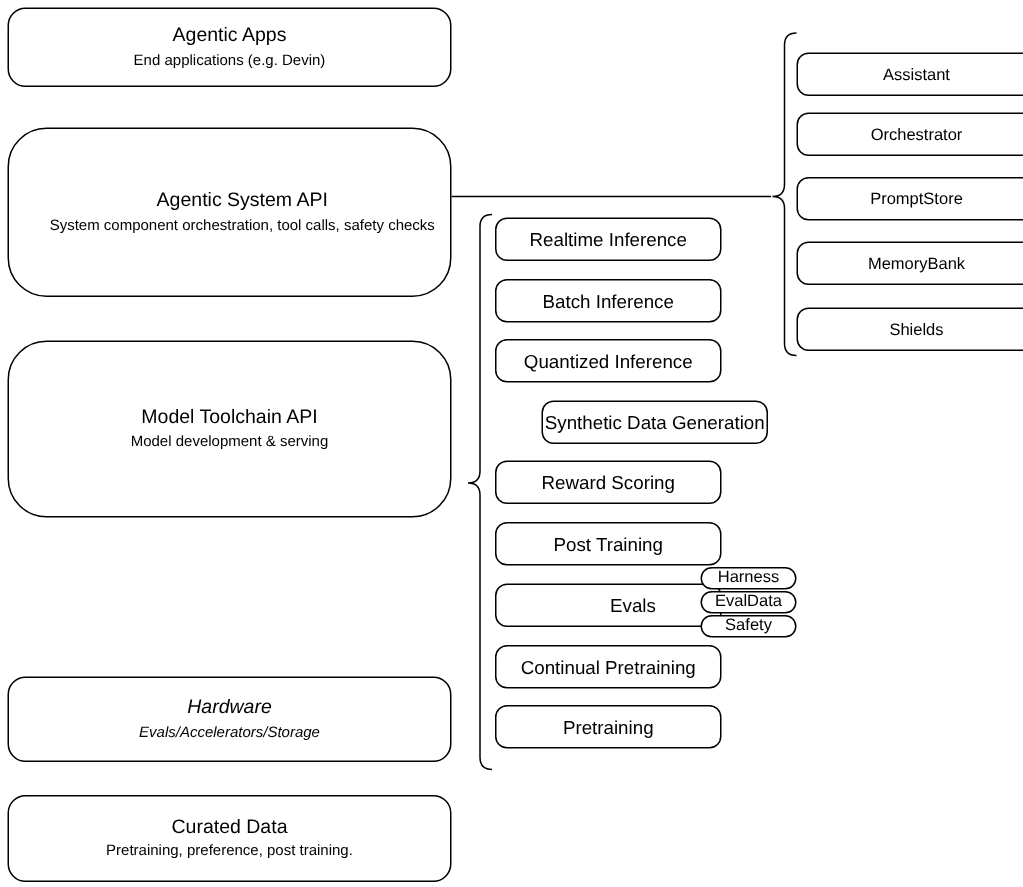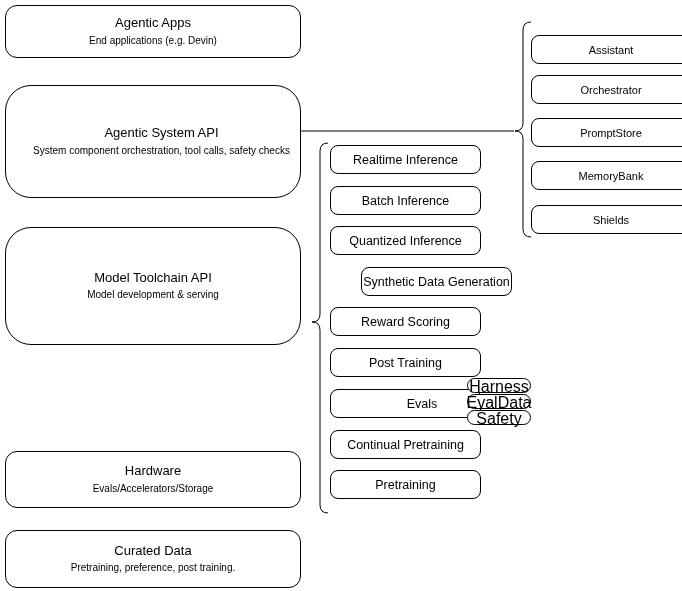--- a/index.html
+++ b/index.html
@@ -35,22 +35,22 @@
   .rbox {
     left:531px; width:160px; height:29px;
     border-radius:8px; font-size:11px;
   }
   .pill {
     position:absolute;
     left:467px; width:64px; height:15px;
     box-sizing:border-box;
     border:1px solid #000000; border-radius:8px;
     background:#ffffff;
-    display:flex; align-items:flex-start; justify-content:center;
-    font-size:16px; line-height:1;
+    display:flex; align-items:center; justify-content:center;
+    font-size:11px; line-height:1;
     z-index:3;
   }
 </style>
 </head>
 <body>
 
 <div class="canvas">
 
   <svg class="connectors" viewBox="0 0 682 591">
 
@@ -70,21 +70,21 @@
     <div class="t">Agentic System API</div>
     <div class="s">System component orchestration, tool calls, safety checks</div>
   </div>
 
   <div class="node lbox big" style="top:227px; height:118px;">
     <div class="t">Model Toolchain API</div>
     <div class="s">Model development &amp; serving</div>
   </div>
 
 
-  <div class="node lbox" style="top:451px; height:57px;">
+  <div class="node lbox" style="top:451px; height:57px;font-style:italic;">
     <div class="t">Hardware</div>
     <div class="s">Evals/Accelerators/Storage</div>
   </div>
 
   <div class="node lbox" style="top:530px; height:58px;">
     <div class="t">Curated Data</div>
     <div class="s">Pretraining, preference, post training.</div>
   </div>
 
   <div class="node mbox" style="top:145px;">

